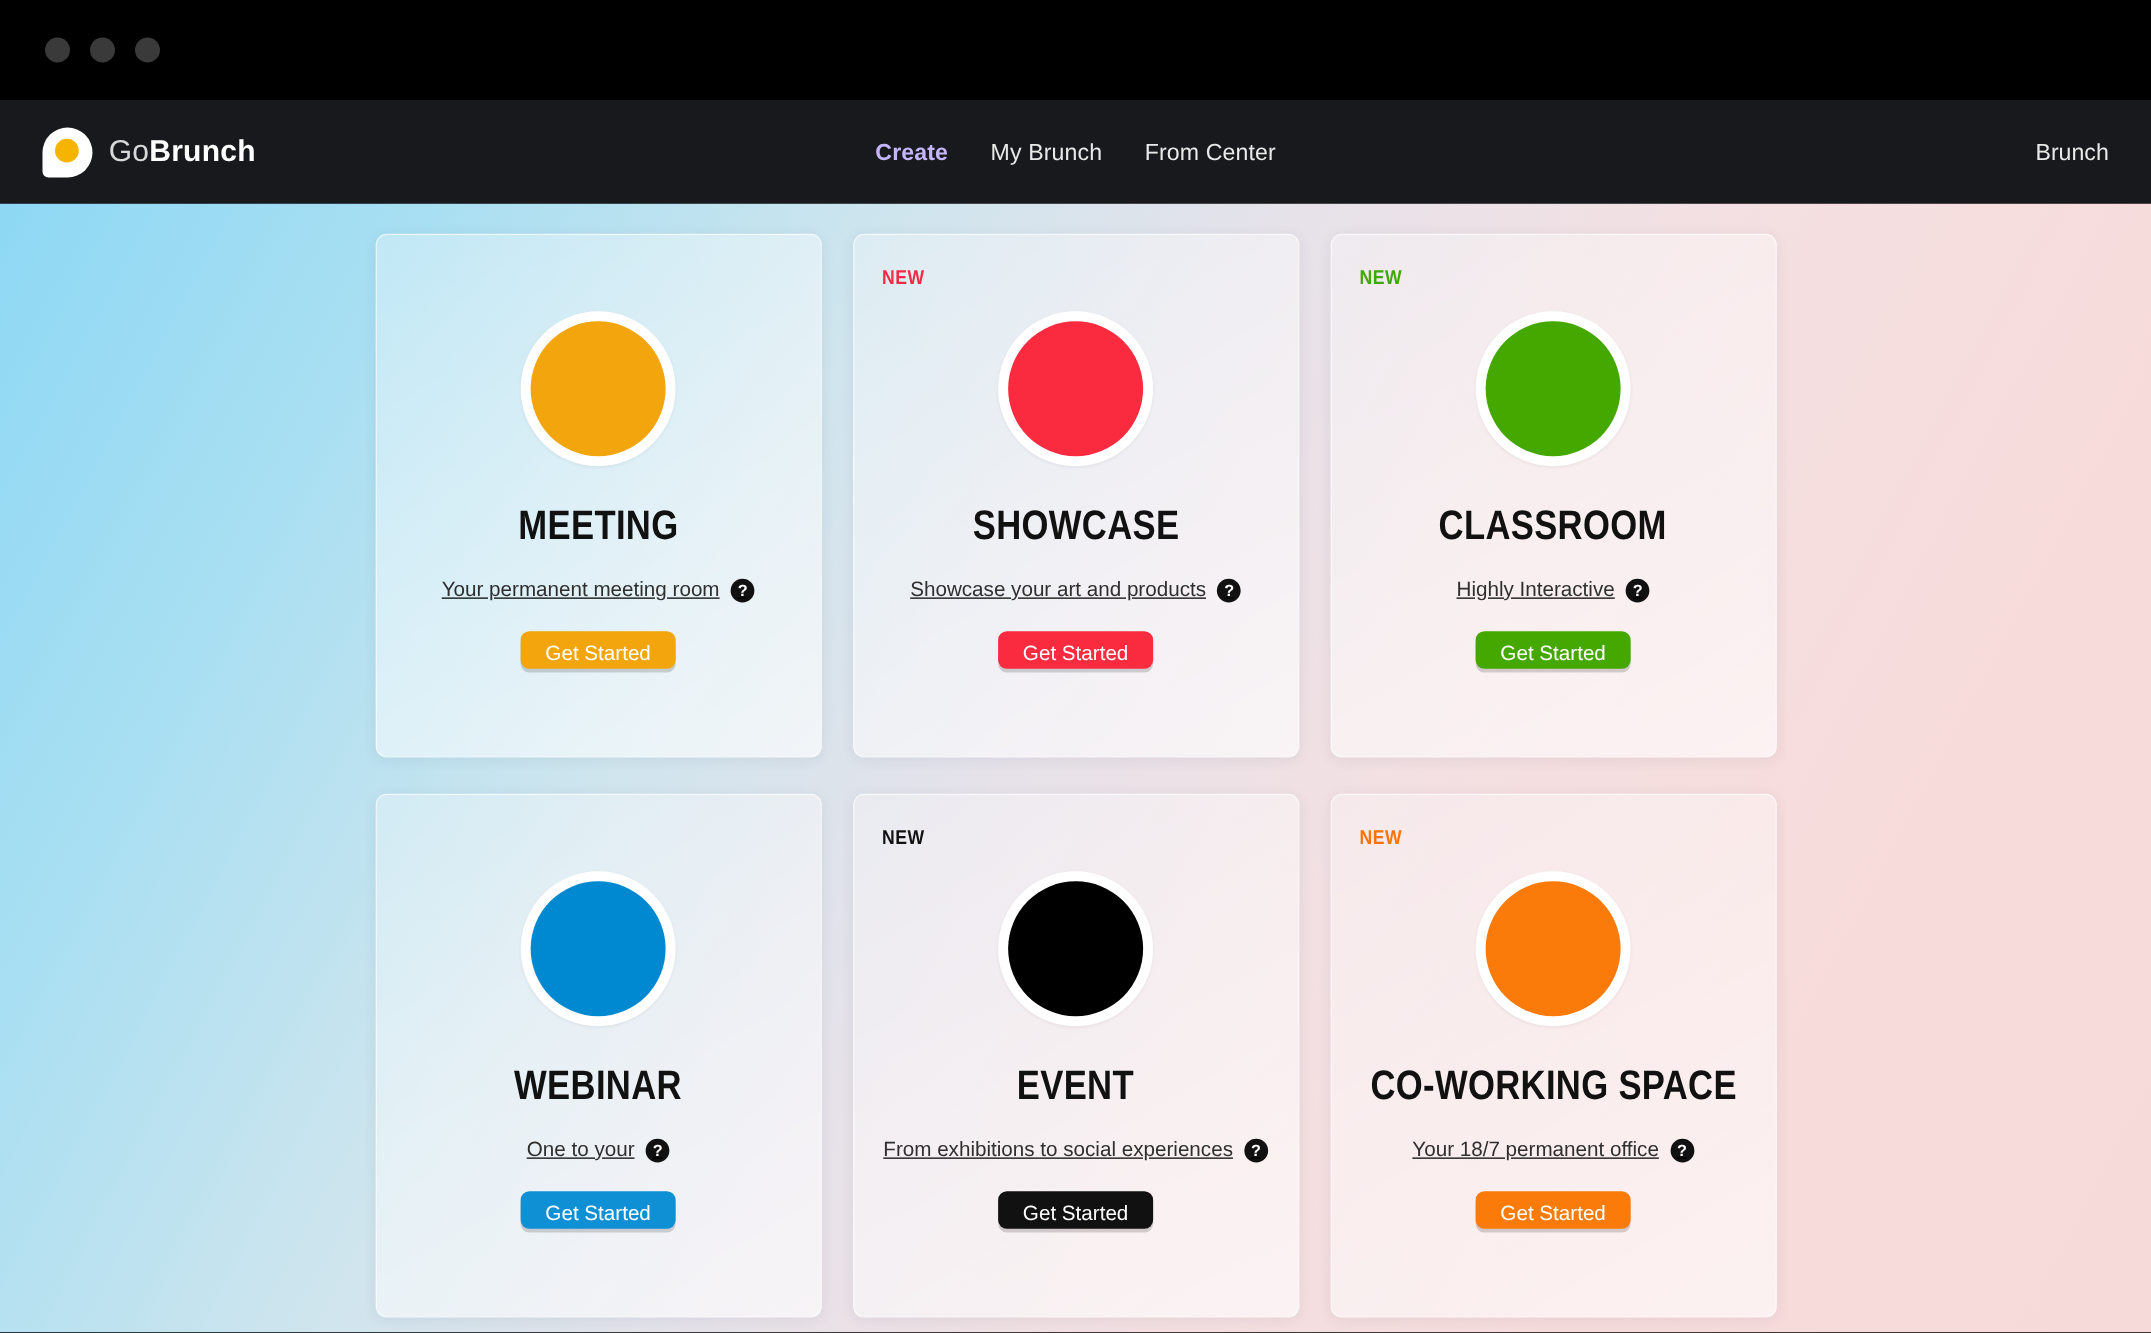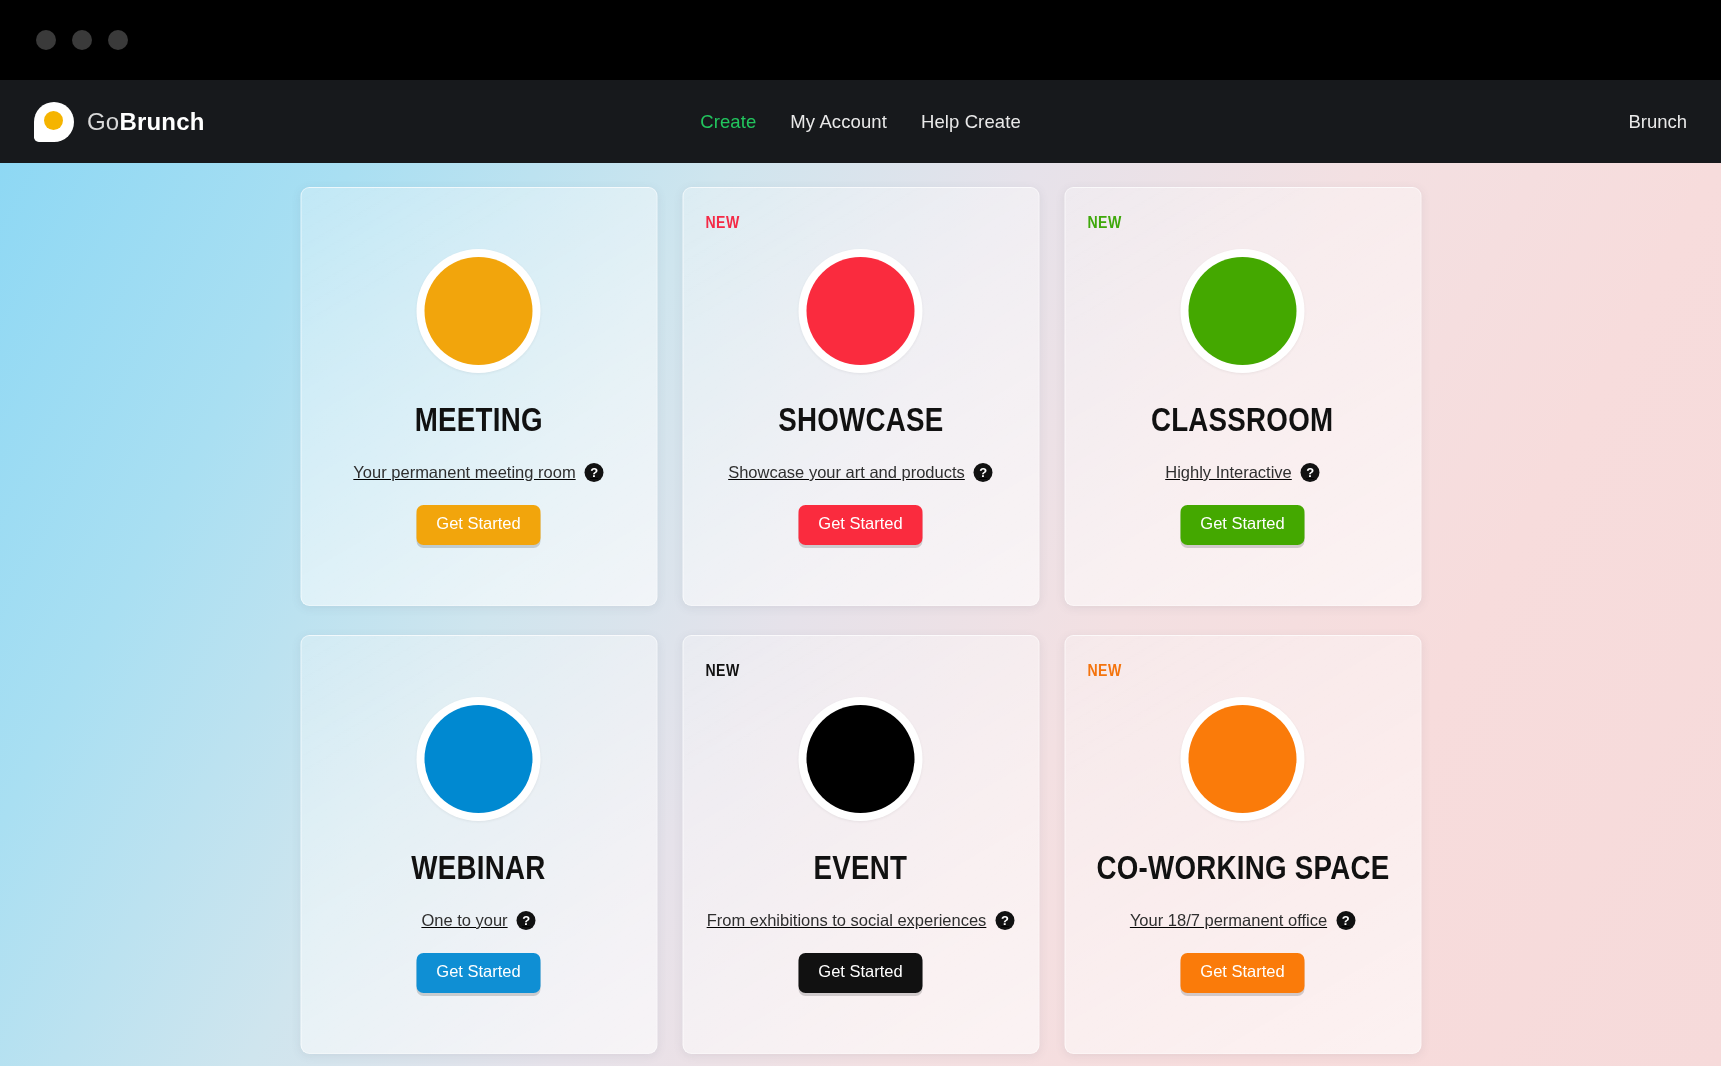--- a/index.html
+++ b/index.html
@@ -37,21 +37,21 @@
   .brand-name .bold { font-weight:700; color:#fff; }
 
   .nav-center {
     position:absolute; left:50%; top:50%; transform:translate(-50%,-50%);
     display:flex; align-items:center; gap:34px;
   }
   .nav-link {
     font-size:18.5px; color:#e9e9e9; text-decoration:none; white-space:nowrap;
     cursor:pointer; letter-spacing:.1px;
   }
-  .nav-link.active { font-weight:400; color:#22c55e;text-align:right; }
+  .nav-link.active { font-weight:700; color:#c4b5fd;text-align:right; }
 
   .nav-right { margin-left:auto; }
   .account-link { font-size:18.5px; color:#e9e9e9; cursor:pointer; white-space:nowrap; }
 
   
   .page {
     position:relative; height:903px;
     background:
       linear-gradient(118deg,
         #8ed8f4 0%,
@@ -114,21 +114,21 @@
   .card-sub { font-size:16.5px; color:#2f2f2f; }
   .help-icon {
     width:19px; height:19px; border-radius:50%; background:#111; color:#fff;
     font-size:13px; font-weight:700; line-height:19px; text-align:center;
     cursor:pointer; flex:0 0 auto;
   }
 
   .cta {
     margin-top:23px;
     border:none; border-radius:7px;
-    padding:9px 20px 12px;
+    padding:9px 20px 2px;
     font-size:16.5px; color:#fff; cursor:pointer;
     font-family:"Liberation Sans", sans-serif;
     box-shadow:0 3px 0 rgba(0,0,0,0.16);
     min-width:124px;
   }
 </style>
 </head>
 <body>
 
 <div id="app">
@@ -143,22 +143,22 @@
     <div class="brand">
       <span class="brand-logo">
         <span class="egg-white"></span>
           <span class="yolk"></span>
       </span>
       <span class="brand-name"><span class="thin">Go</span><span class="bold">Brunch</span></span>
     </div>
 
     <div class="nav-center">
       <a class="nav-link active">Create</a>
-      <a class="nav-link">My Account</a>
-      <a class="nav-link">Help Create</a>
+      <a class="nav-link">My Brunch</a>
+      <a class="nav-link">From Center</a>
     </div>
 
     <div class="nav-right">
       <span class="account-link">Brunch</span>
     </div>
   </div>
 
   <div class="page">
     <div class="grid">
 

